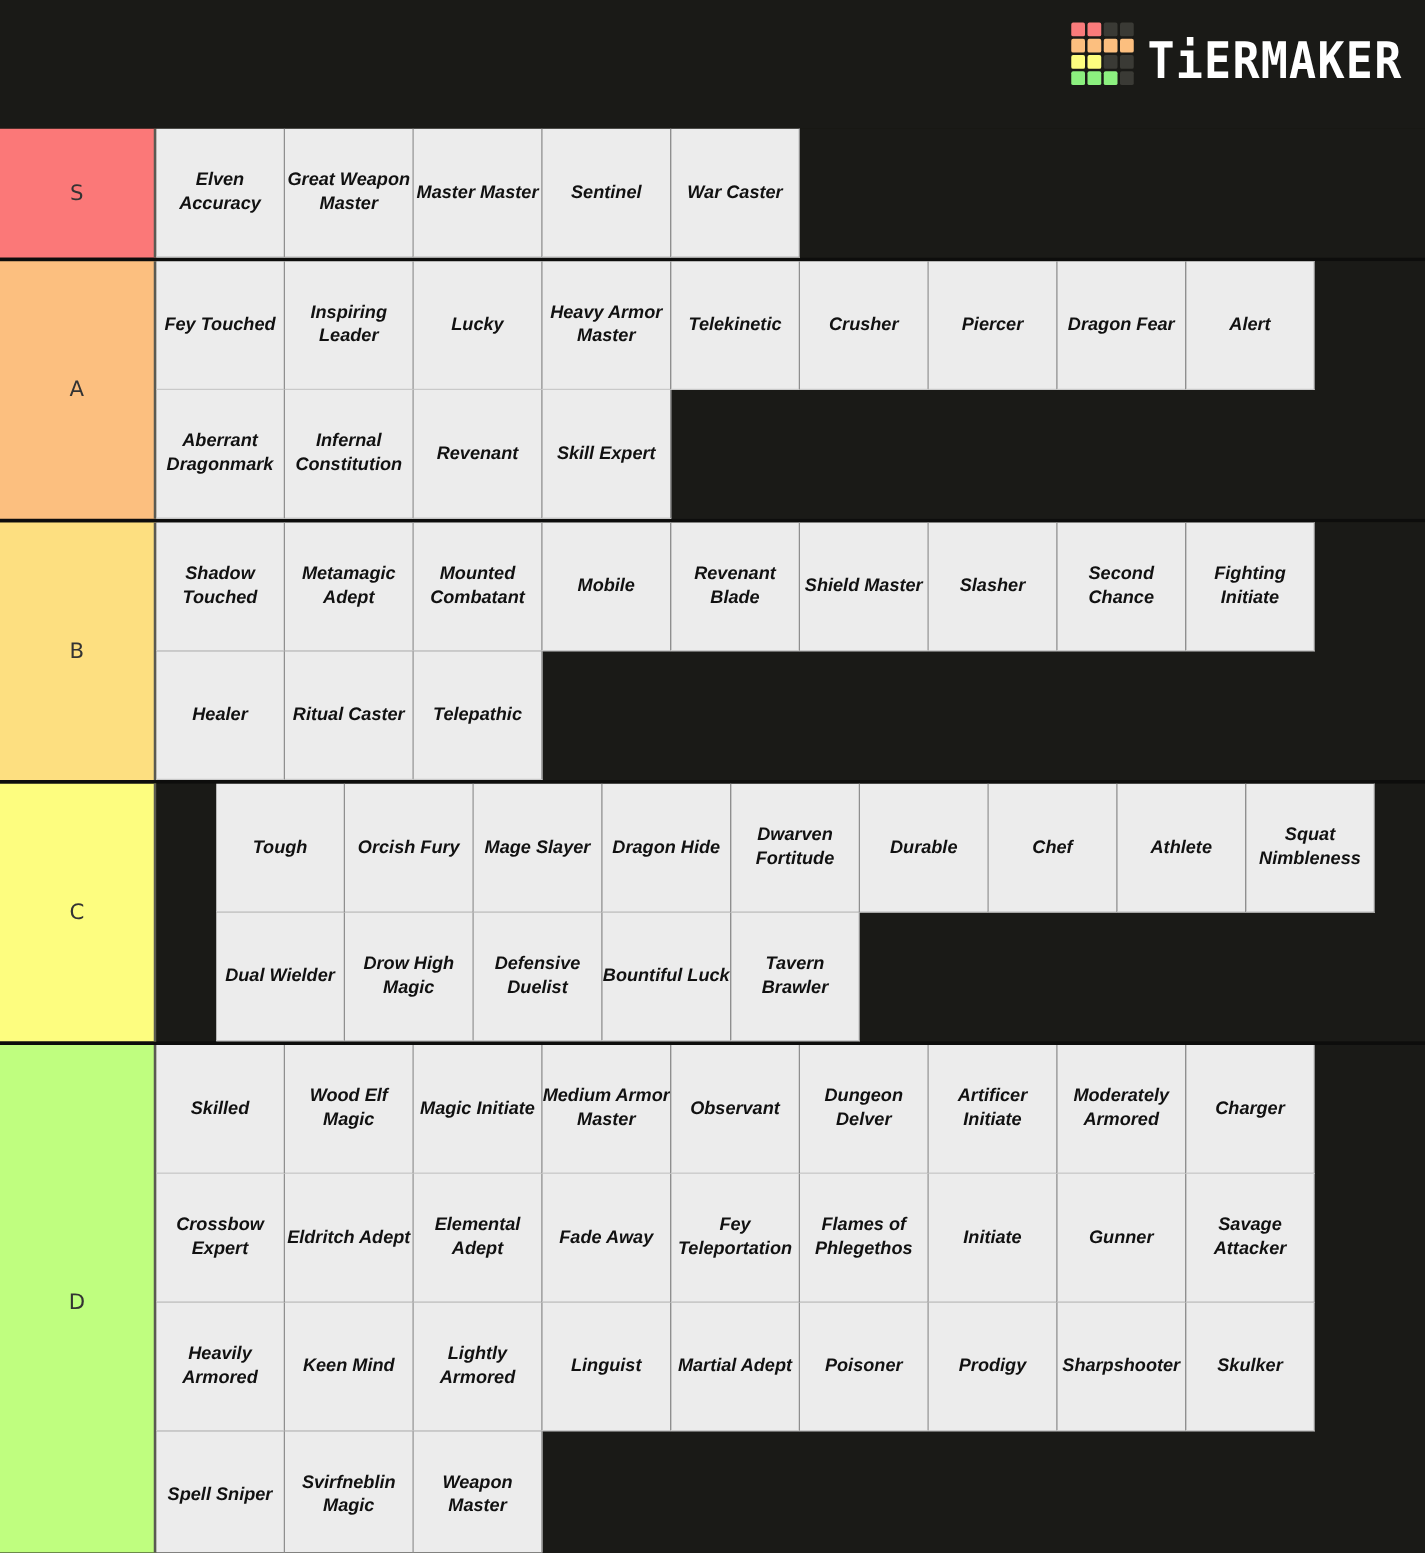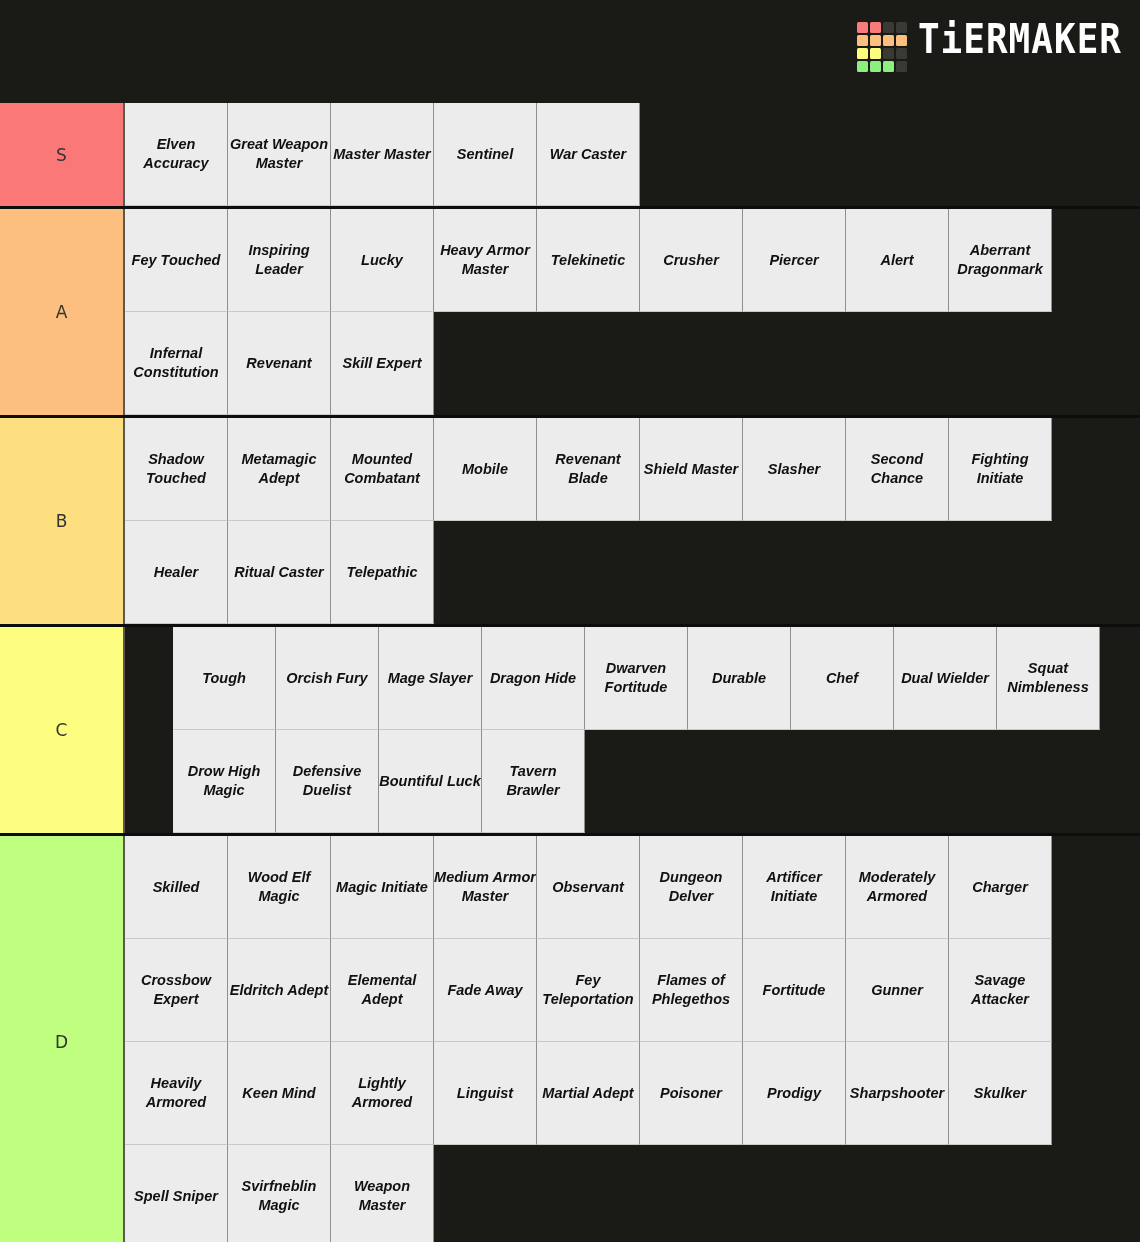--- a/index.html
+++ b/index.html
@@ -20,23 +20,23 @@
 
   
   .header-row {
     position: relative;
     height: 103px;
     background: #1a1a17;
   }
   .brand {
     position: absolute;
     right: 18px;
-    top: 22px;
+    top: 12px;
     display: flex;
-    align-items: flex-start;
+    align-items: flex-end;
     gap: 11px;
     height: 56px;
   }
   .brand-grid {
     display: grid;
     grid-template-columns: repeat(4, 11px);
     grid-template-rows: repeat(4, 11px);
     gap: 2px;
   }
   .brand-grid i { display: block; width: 11px; height: 11px; border-radius: 1.5px; }
@@ -185,20 +185,23 @@
           <div class="item">
             <span>Telekinetic</span>
           </div>
           <div class="item">
             <span>Crusher</span>
           </div>
           <div class="item">
             <span>Piercer</span>
           </div>
           <div class="item">
+            <span>Dragon Fear</span>
+          </div>
+          <div class="item">
             <span>Alert</span>
           </div>
           <div class="item">
             <span>Aberrant Dragonmark</span>
           </div>
           <div class="item">
             <span>Infernal Constitution</span>
           </div>
           <div class="item">
             <span>Revenant</span>
@@ -267,24 +270,27 @@
           <div class="item">
             <span>Dwarven Fortitude</span>
           </div>
           <div class="item">
             <span>Durable</span>
           </div>
           <div class="item">
             <span>Chef</span>
           </div>
           <div class="item">
+            <span>Athlete</span>
+          </div>
+          <div class="item">
+            <span>Squat Nimbleness</span>
+          </div>
+          <div class="item">
             <span>Dual Wielder</span>
-          </div>
-          <div class="item">
-            <span>Squat Nimbleness</span>
           </div>
           <div class="item">
             <span>Drow High Magic</span>
           </div>
           <div class="item">
             <span>Defensive Duelist</span>
           </div>
           <div class="item">
             <span>Bountiful Luck</span>
           </div>
@@ -335,21 +341,21 @@
           <div class="item">
             <span>Fade Away</span>
           </div>
           <div class="item">
             <span>Fey Teleportation</span>
           </div>
           <div class="item">
             <span>Flames of Phlegethos</span>
           </div>
           <div class="item">
-            <span>Fortitude</span>
+            <span>Initiate</span>
           </div>
           <div class="item">
             <span>Gunner</span>
           </div>
           <div class="item">
             <span>Savage Attacker</span>
           </div>
           <div class="item">
             <span>Heavily Armored</span>
           </div>

